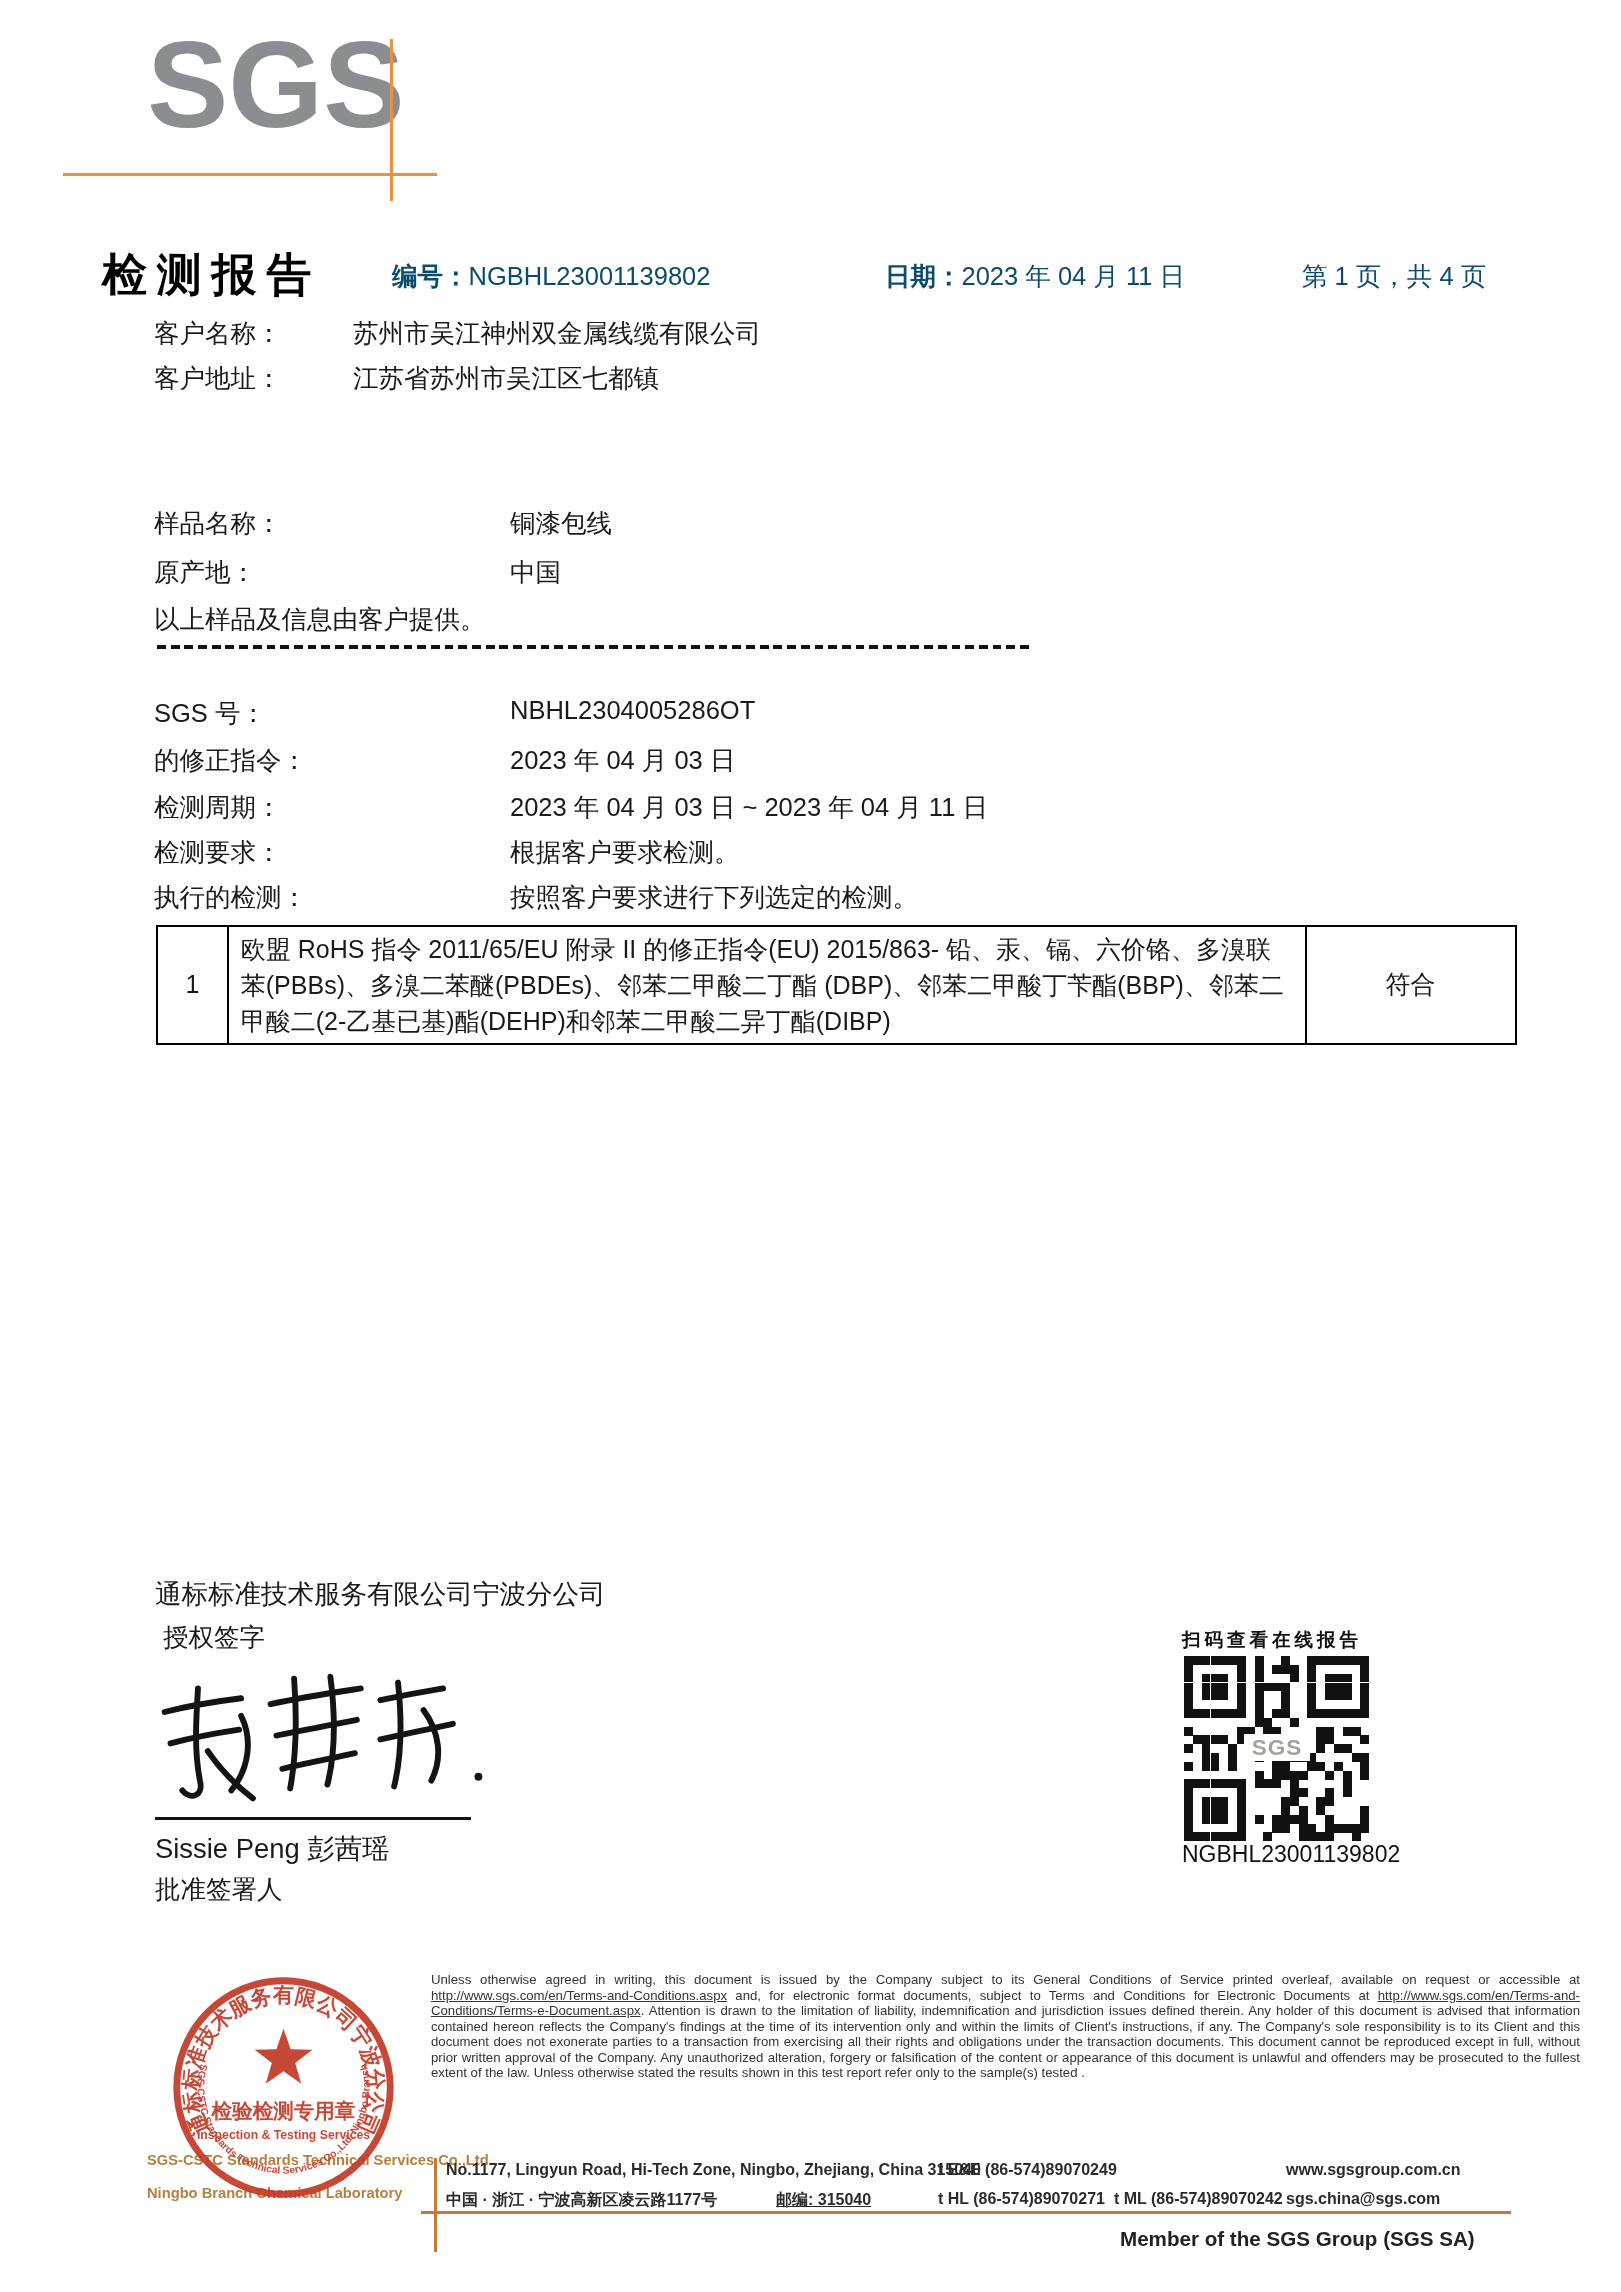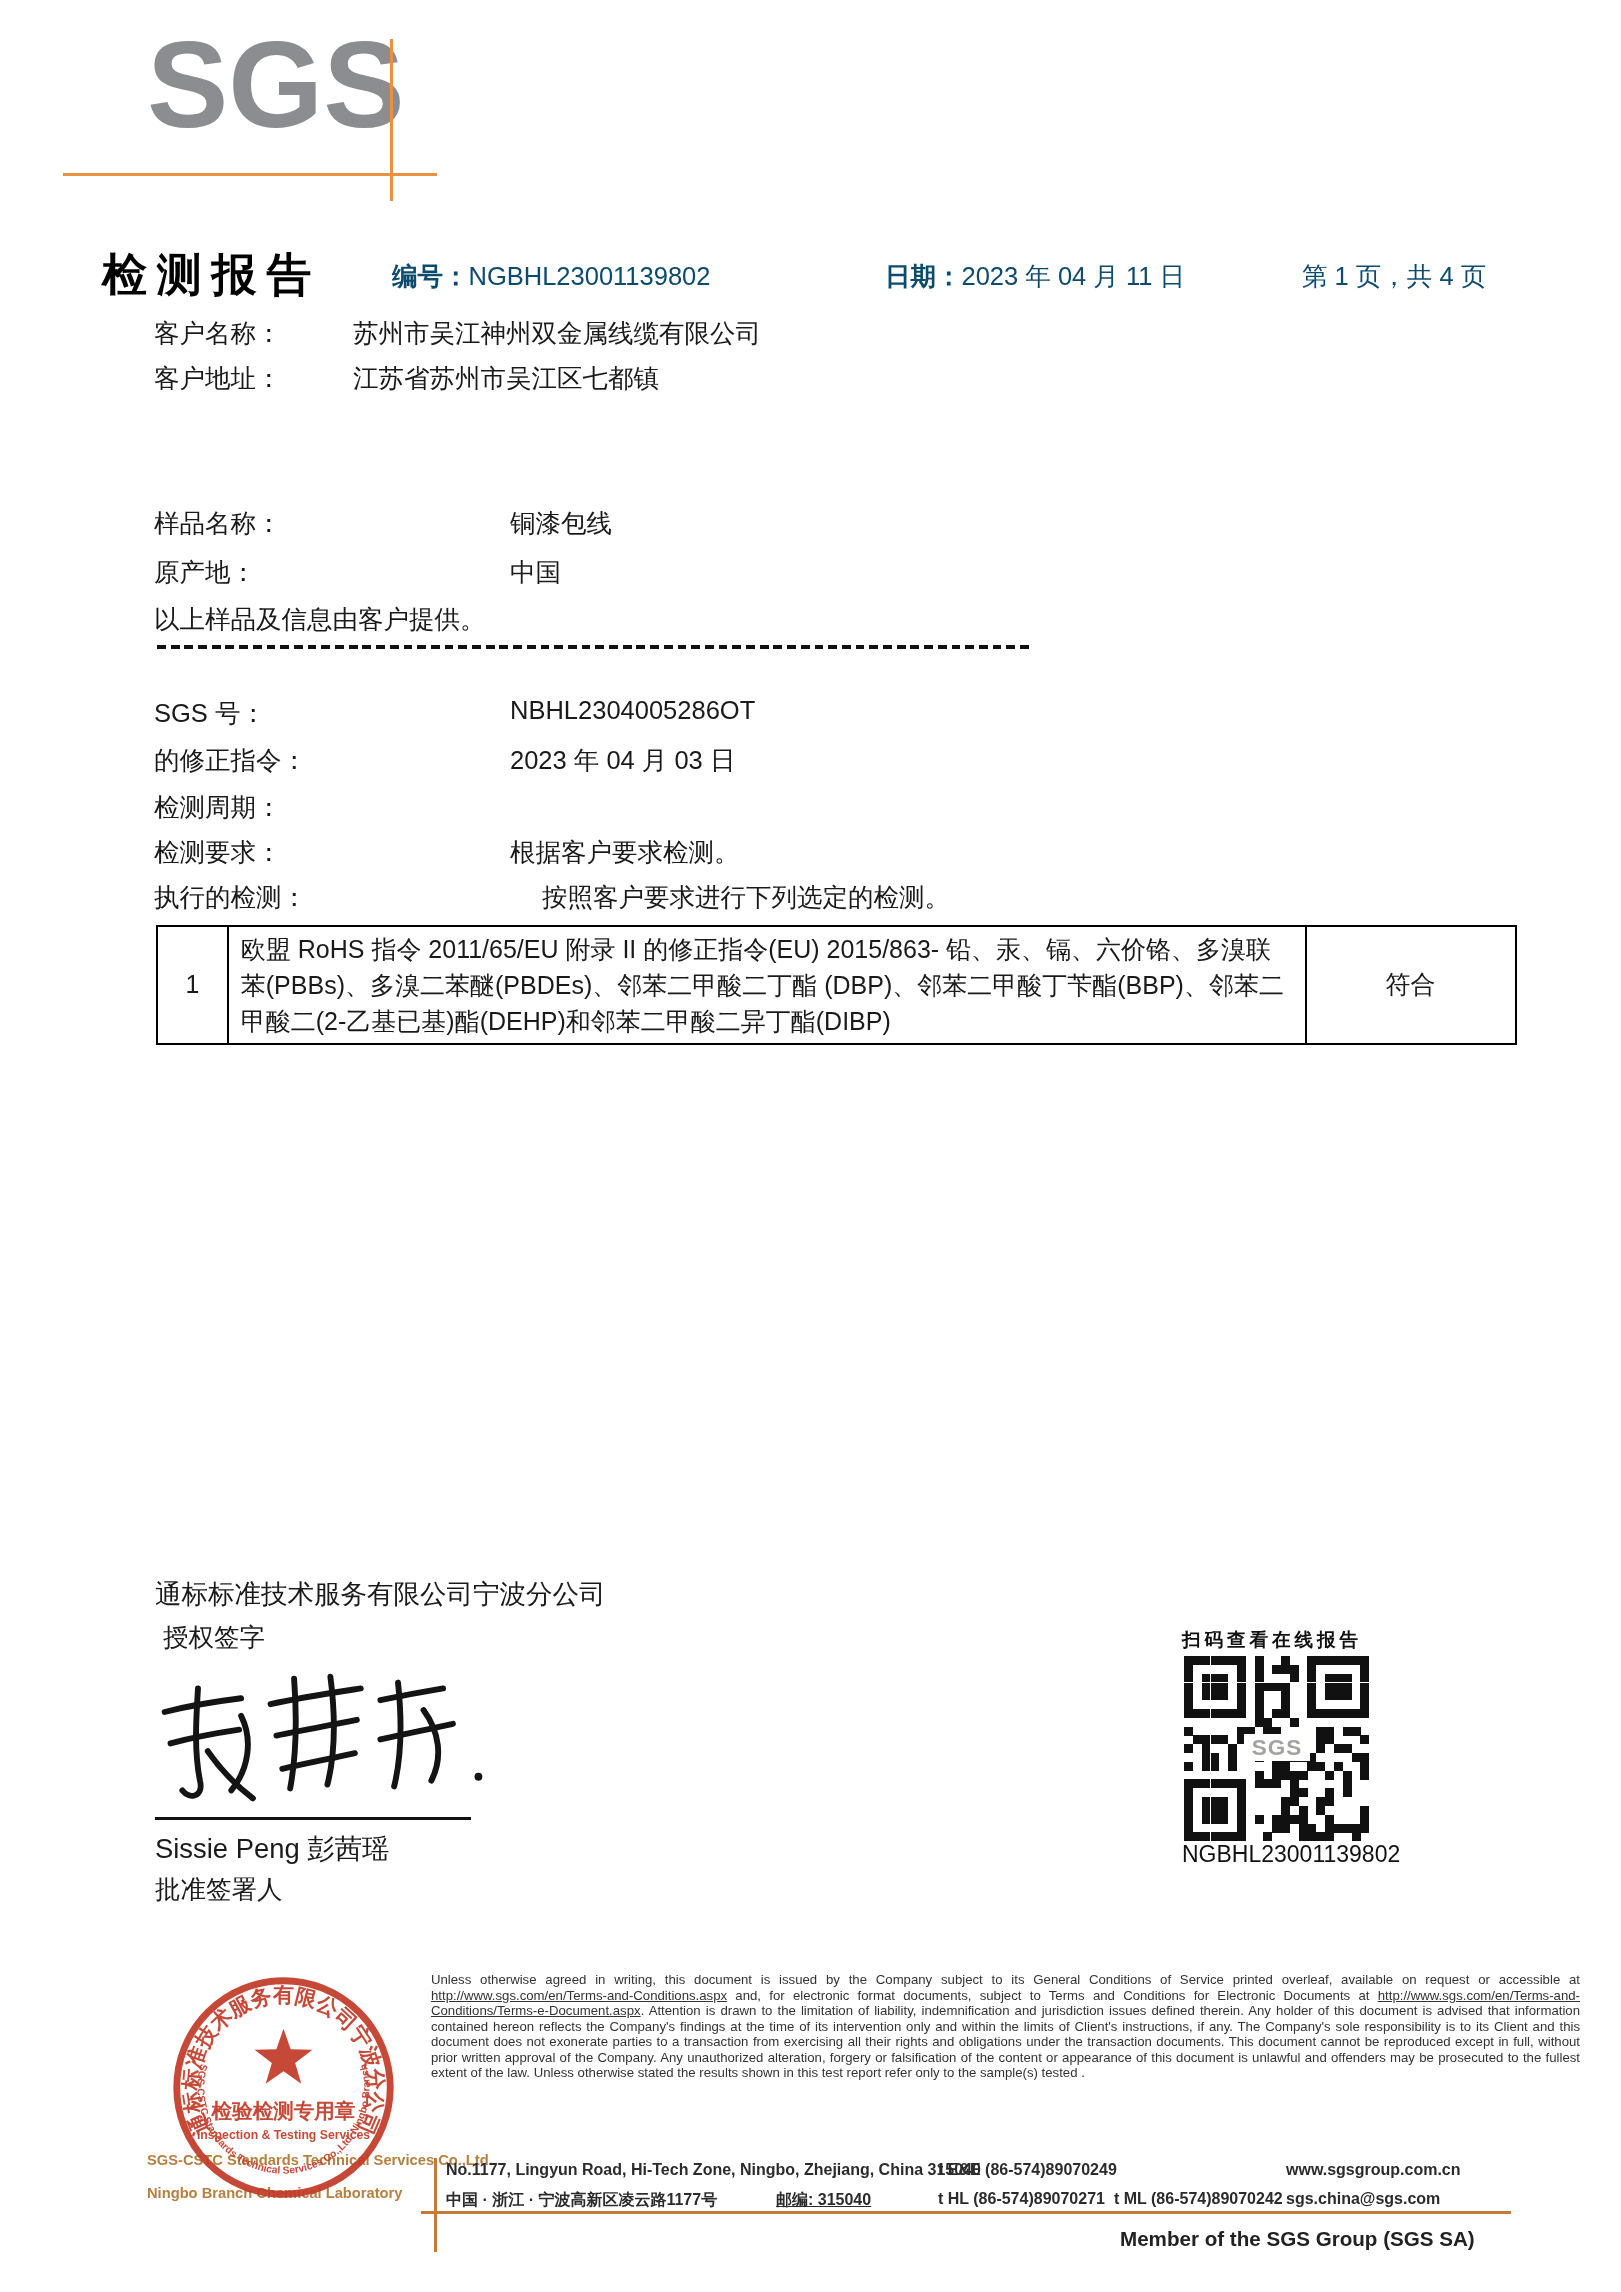--- a/index.html
+++ b/index.html
@@ -87,24 +87,25 @@
   <div class="abs lblcol" style="top:555px;">原产地：</div>
   <div class="abs valcol2" style="top:555px;">中国</div>
   <div class="abs lblcol" style="top:602px;">以上样品及信息由客户提供。</div>
   <div class="abs dashline"></div>
 
   <div class="abs lblcol" style="top:696px;">SGS 号：</div>
   <div class="abs valcol2" style="top:696px;">NBHL2304005286OT</div>
   <div class="abs lblcol" style="top:743px;">的修正指令：</div>
   <div class="abs valcol2" style="top:743px;">2023 年 04 月 03 日</div>
   <div class="abs lblcol" style="top:790px;">检测周期：</div>
+  <div class="abs valcol2" style="top:790px;">2023 年 04 月 03 日 ~ 2023 年 04 月 11 日</div>
   <div class="abs lblcol" style="top:835px;">检测要求：</div>
   <div class="abs valcol2" style="top:835px;">根据客户要求检测。</div>
   <div class="abs lblcol" style="top:880px;">执行的检测：</div>
-  <div class="abs valcol2" style="top:880px;margin-left:32px;">按照客户要求进行下列选定的检测。</div>
+  <div class="abs valcol2" style="top:880px;">按照客户要求进行下列选定的检测。</div>
 
   <table class="rtable">
     <tbody>
     <tr>
       <td class="c-idx">1</td>
       <td class="c-req">欧盟 RoHS 指令 2011/65/EU 附录 II 的修正指令(EU) 2015/863- 铅、汞、镉、六价铬、多溴联苯(PBBs)、多溴二苯醚(PBDEs)、邻苯二甲酸二丁酯 (DBP)、邻苯二甲酸丁苄酯(BBP)、邻苯二甲酸二(2-乙基已基)酯(DEHP)和邻苯二甲酸二异丁酯(DIBP)</td>
       <td class="c-con">符合</td>
     </tr>
   </tbody>
     </table>

